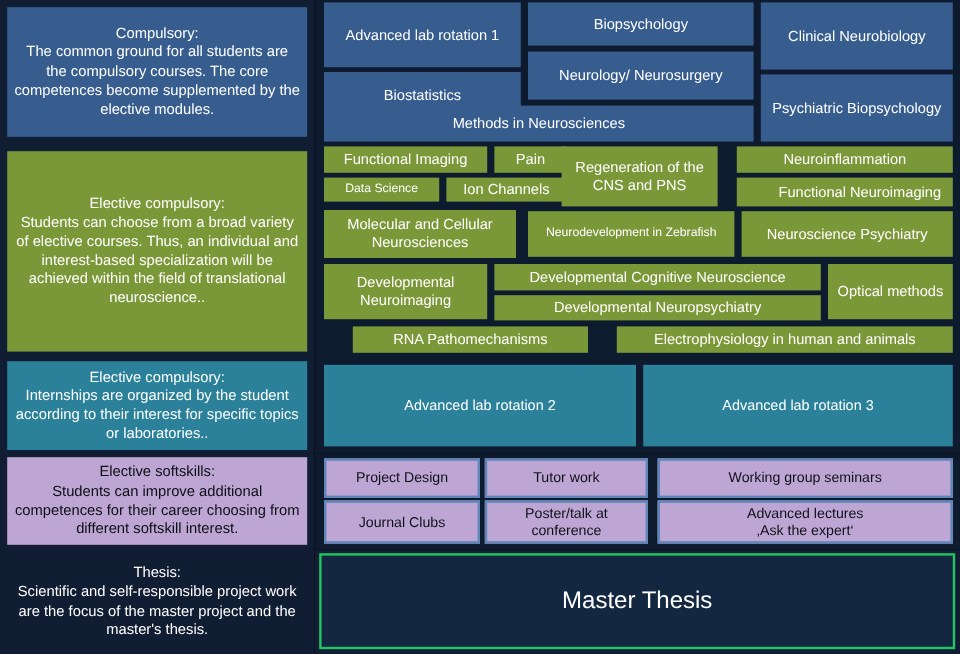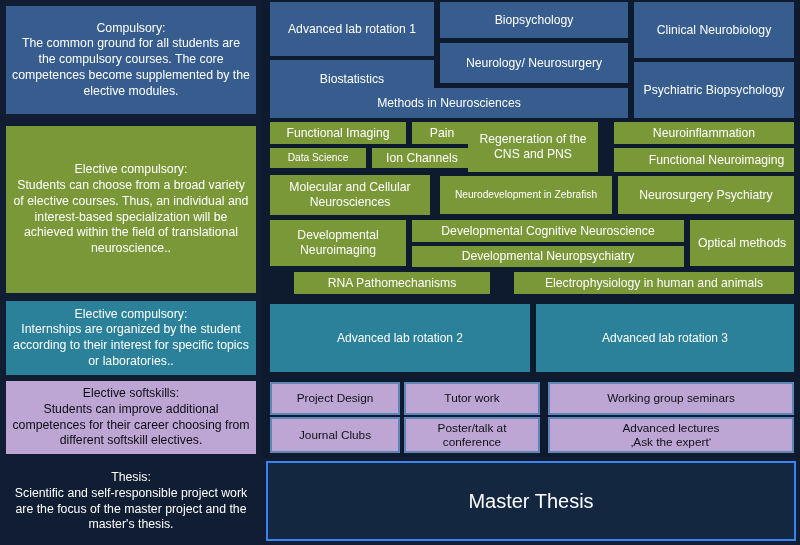--- a/index.html
+++ b/index.html
@@ -64,21 +64,21 @@
     align-items: center;
     justify-content: center;
     text-align: center;
     line-height: 1.2;
     padding: 1px 3px;
   }
   .blue  { background: #375d8e; color: #ffffff; font-size: 12.2px; }
   .green { background: #7b9839; color: #ffffff; font-size: 12.2px; }
   .teal  { background: #2a8199; color: #ffffff; font-size: 12px; }
   .purple{ background: #bda6d4; color: #101018; font-size: 11.8px; border: 2px solid #5f86b8; }
-  .navy  { background: #142740; color: #ffffff; font-size: 20px; border: 2px solid #3b82f6; }
+  .navy  { background: #142740; color: #ffffff; font-size: 20px; border: 2px solid #22c55e; }
   .small { font-size: 10.2px; }
 </style>
 </head>
 <body>
 
 <div id="root">
 
   <div class="leftcol">
 
     <div class="panel panel-compulsory">
@@ -91,21 +91,21 @@
 Students can choose from a broad variety of elective courses. Thus, an individual and interest-based specialization will be achieved within the field of translational neuroscience..</span>
     </div>
 
     <div class="panel panel-internship">
       <span class="ptext" style="white-space: pre-line;">Elective compulsory:
 Internships are organized by the student according to their interest for specific topics or laboratories..</span>
     </div>
 
     <div class="panel panel-softskills">
       <span class="ptext" style="white-space: pre-line;">Elective softskills:
-Students can improve additional competences for their career choosing from different softskill electives.</span>
+Students can improve additional competences for their career choosing from different softskill interest.</span>
     </div>
 
     <div class="panel panel-thesis">
       <span class="ptext" style="white-space: pre-line;">Thesis:
 Scientific and self-responsible project work are the focus of the master project and the master's thesis.</span>
     </div>
 
   </div>
 
   <div class="rightcol">
@@ -128,21 +128,21 @@
       <div class="box green" style="left:150px;top:2px;  width:60px;  height:22px;">Pain</div>
       <div class="box green" style="left:206px;top:2px;  width:130px; height:50px;">Regeneration of the CNS and PNS</div>
       <div class="box green" style="left:352px;top:2px;  width:180px; height:22px;">Neuroinflammation</div>
 
       <div class="box green small" style="left:8px;  top:28px; width:96px; height:20px;">Data Science</div>
       <div class="box green" style="left:110px;top:28px; width:100px; height:20px;">Ion Channels</div>
       <div class="box green" style="left:352px;top:28px; width:180px; height:24px;padding-left:28px;">Functional Neuroimaging</div>
 
       <div class="box green" style="left:8px;  top:55px; width:160px; height:40px;">Molecular and Cellular Neurosciences</div>
       <div class="box green small" style="left:178px;top:56px; width:172px; height:38px;">Neurodevelopment in Zebrafish</div>
-      <div class="box green" style="left:356px;top:56px; width:176px; height:38px;">Neurosurgery Psychiatry</div>
+      <div class="box green" style="left:356px;top:56px; width:176px; height:38px;">Neuroscience Psychiatry</div>
 
       <div class="box green" style="left:8px;  top:100px;width:136px; height:46px;">Developmental Neuroimaging</div>
       <div class="box green" style="left:150px;top:100px;width:272px; height:22px;">Developmental Cognitive Neuroscience</div>
       <div class="box green" style="left:428px;top:100px;width:104px; height:46px;">Optical methods</div>
       <div class="box green" style="left:150px;top:126px;width:272px; height:21px;">Developmental Neuropsychiatry</div>
 
       <div class="box green" style="left:32px; top:152px;width:196px; height:22px;">RNA Pathomechanisms</div>
       <div class="box green" style="left:252px;top:152px;width:280px; height:22px;">Electrophysiology in human and animals</div>
     </div>
 

